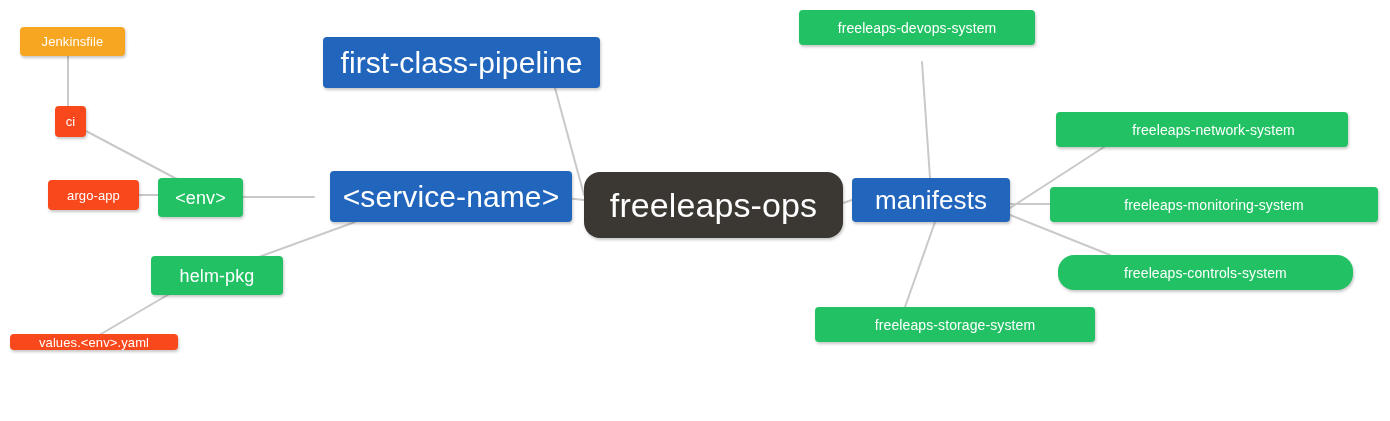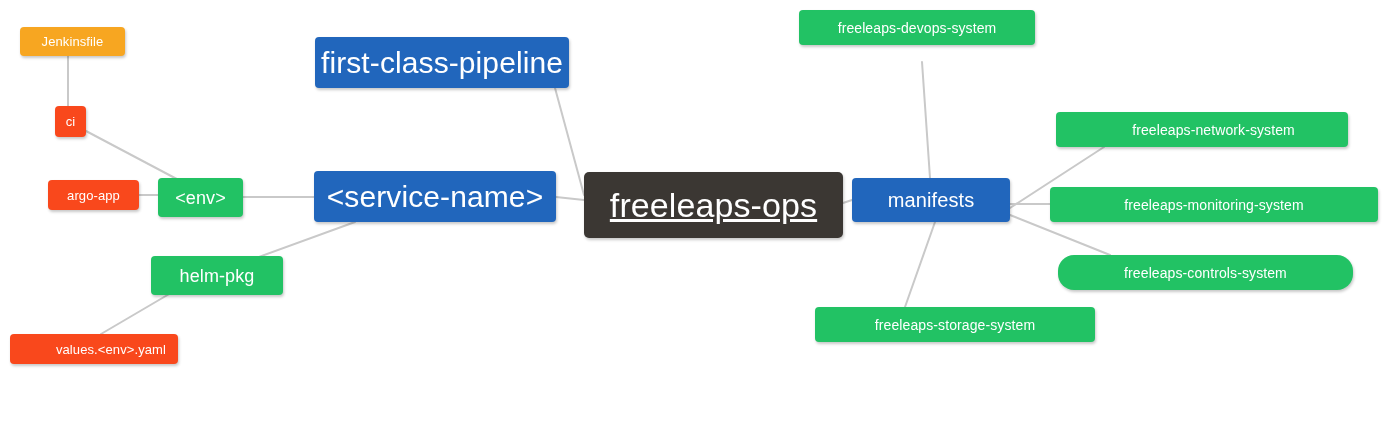--- a/index.html
+++ b/index.html
@@ -37,33 +37,32 @@
     white-space: nowrap;
     border-radius: 4px;
     box-shadow: 1px 2px 3px rgba(0,0,0,0.22);
     letter-spacing: 0.1px;
     line-height: 1;
     padding: 0 12px;
     user-select: none;
   }
   .node.root {
     background: #3b3733;
-    border-radius: 5px;
+    border-radius: 16px;
     font-weight: 400;
-    text-decoration: underline;
   }
   .node.blue   { background: #2166bc; }
   .node.green  { background: #22c264; }
   .node.orange { background: #f7a621; }
   .node.red    { background: #f9481c; }
 
   
   .sz-root   { font-size: 34px; }
   .sz-l1     { font-size: 30px; }
-  .sz-l1s    { font-size: 20px; }
+  .sz-l1s    { font-size: 26px; }
   .sz-l2     { font-size: 18px; }
   .sz-l3     { font-size: 14px; }
   .sz-l4     { font-size: 13px; }
 </style>
 </head>
 <body>
 
 <div id="canvas">
   <svg id="edge-layer" width="1390" height="421" viewBox="0 0 1390 421">
       <line x1="584" y1="195" x2="555" y2="88" stroke="#c9c9c9" stroke-width="2" stroke-linecap="round"></line>
@@ -78,45 +77,45 @@
       <line x1="930" y1="178" x2="922" y2="62" stroke="#c9c9c9" stroke-width="2" stroke-linecap="round"></line>
       <line x1="1010" y1="208" x2="1104" y2="147" stroke="#c9c9c9" stroke-width="2" stroke-linecap="round"></line>
       <line x1="1010" y1="204" x2="1050" y2="204" stroke="#c9c9c9" stroke-width="2" stroke-linecap="round"></line>
       <line x1="1010" y1="215" x2="1110" y2="255" stroke="#c9c9c9" stroke-width="2" stroke-linecap="round"></line>
       <line x1="935" y1="222" x2="905" y2="307" stroke="#c9c9c9" stroke-width="2" stroke-linecap="round"></line>
     </svg>
   <div id="node-layer">
       <div class="node root sz-root" style="left: 584px; top: 172px; width: 259px; height: 66px;">
         <span>freeleaps-ops</span>
       </div>
-      <div class="node blue sz-l1" style="left: 315px; top: 37px; width: 254px; height: 51px;">
+      <div class="node blue sz-l1" style="left: 323px; top: 37px; width: 277px; height: 51px;">
         <span>first-class-pipeline</span>
       </div>
-      <div class="node blue sz-l1" style="left: 314px; top: 171px; width: 242px; height: 51px;">
+      <div class="node blue sz-l1" style="left: 330px; top: 171px; width: 242px; height: 51px;">
         <span>&lt;service-name&gt;</span>
       </div>
       <div class="node blue sz-l1s" style="left: 852px; top: 178px; width: 158px; height: 44px;">
         <span>manifests</span>
       </div>
       <div class="node green sz-l2" style="left: 158px; top: 178px; width: 85px; height: 39px;">
         <span>&lt;env&gt;</span>
       </div>
       <div class="node green sz-l2" style="left: 151px; top: 256px; width: 132px; height: 39px;">
         <span>helm-pkg</span>
       </div>
       <div class="node orange sz-l4" style="left: 20px; top: 27px; width: 105px; height: 29px;">
         <span>Jenkinsfile</span>
       </div>
       <div class="node red sz-l4" style="left: 55px; top: 106px; width: 31px; height: 31px;">
         <span>ci</span>
       </div>
       <div class="node red sz-l4" style="left: 48px; top: 180px; width: 91px; height: 30px;">
         <span>argo-app</span>
       </div>
-      <div class="node red sz-l4" style="left: 10px; top: 334px; width: 168px; height: 30px; justify-content: flex-end;">
+      <div class="node red sz-l4" style="left: 10px; top: 334px; width: 168px; height: 16px;">
         <span>values.&lt;env&gt;.yaml</span>
       </div>
       <div class="node green sz-l3" style="left: 799px; top: 10px; width: 236px; height: 35px;">
         <span>freeleaps-devops-system</span>
       </div>
       <div class="node green sz-l3" style="left: 1056px; top: 112px; width: 292px; height: 35px; padding-left: 35px;">
         <span>freeleaps-network-system</span>
       </div>
       <div class="node green sz-l3" style="left: 1050px; top: 187px; width: 328px; height: 35px;">
         <span>freeleaps-monitoring-system</span>

